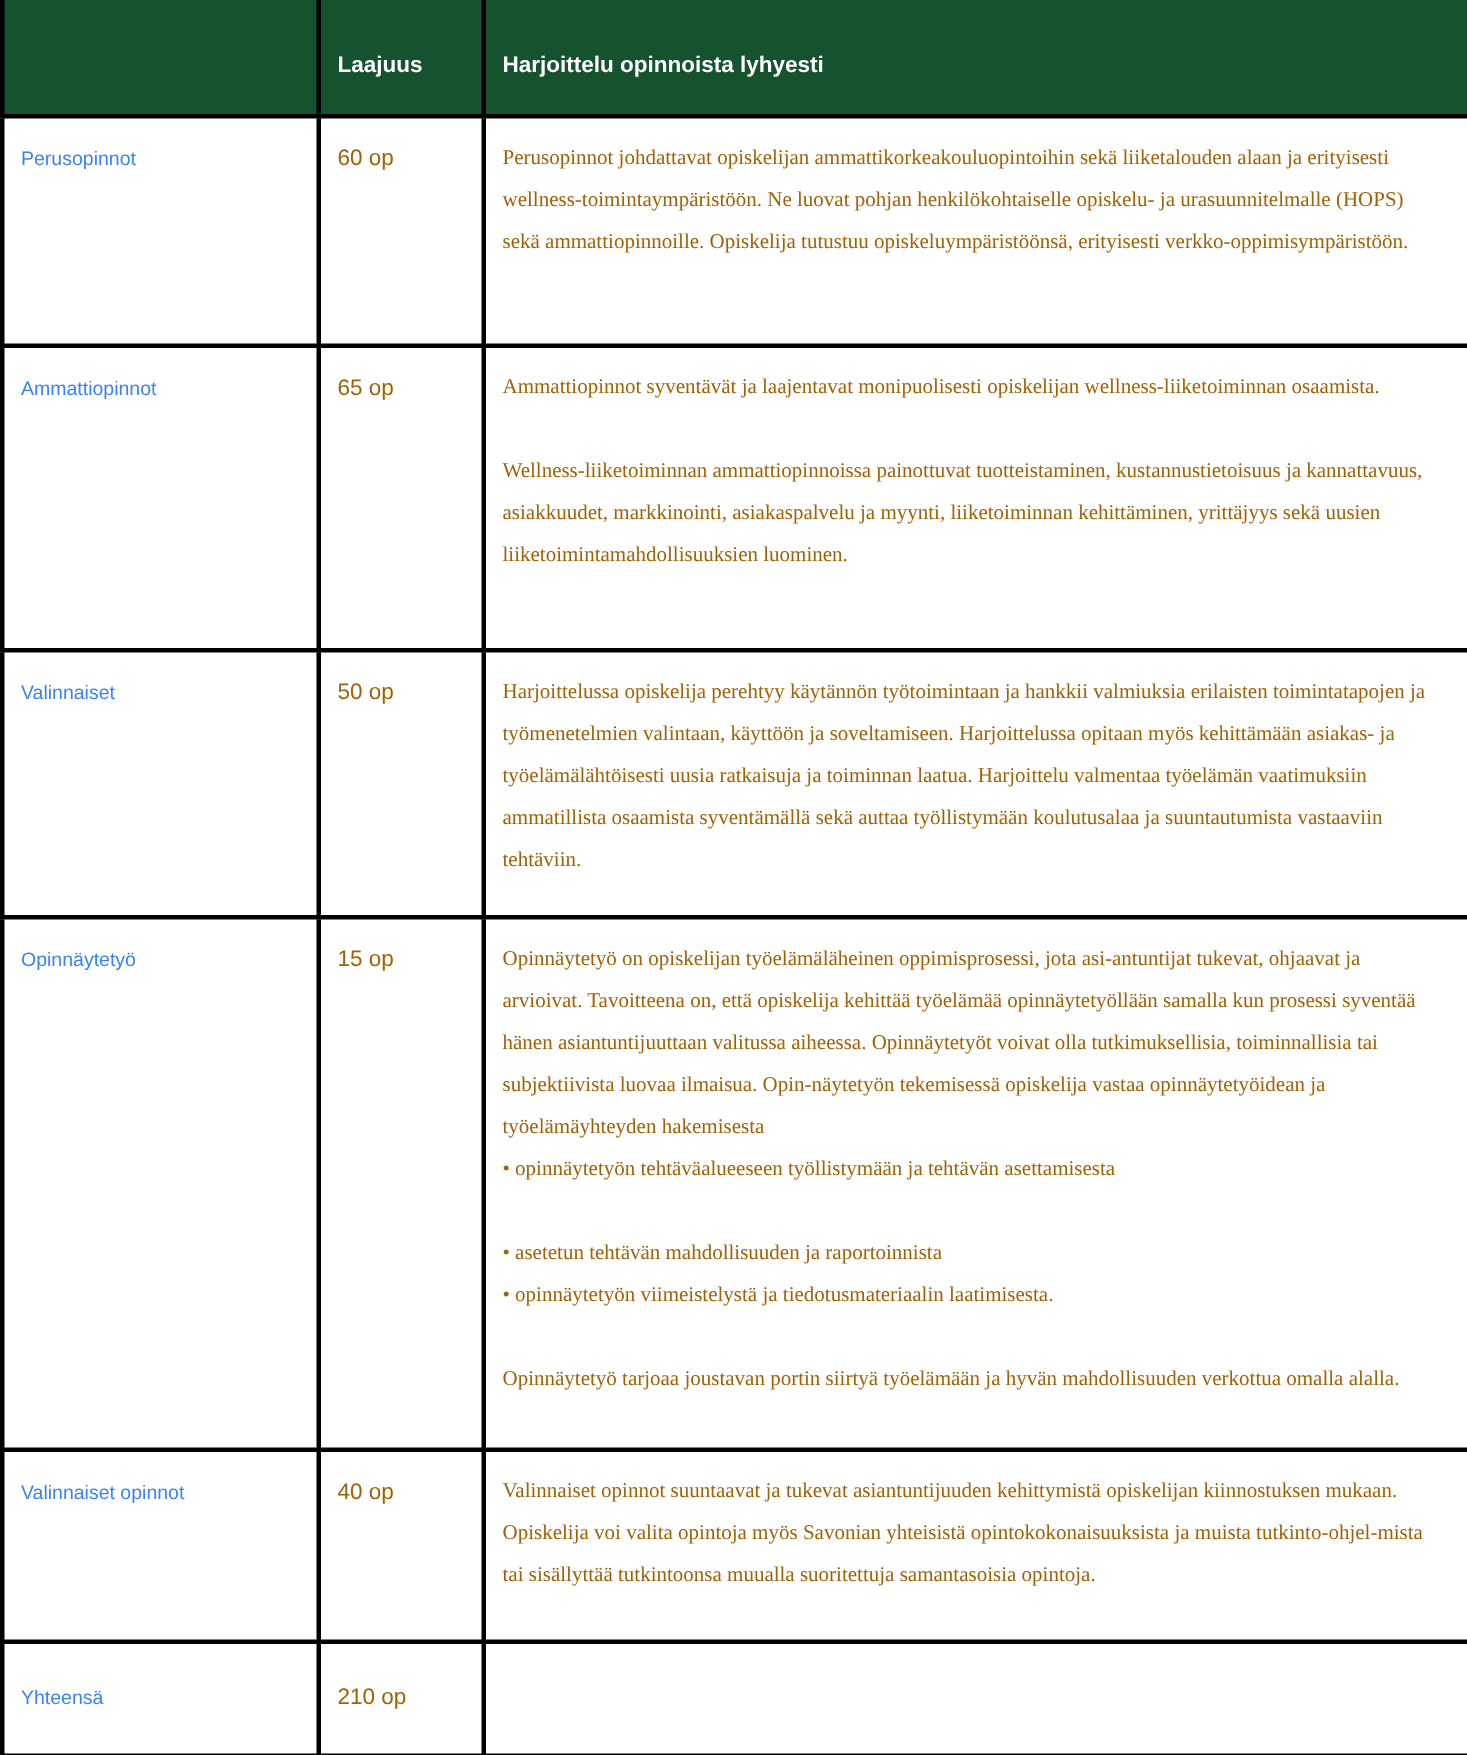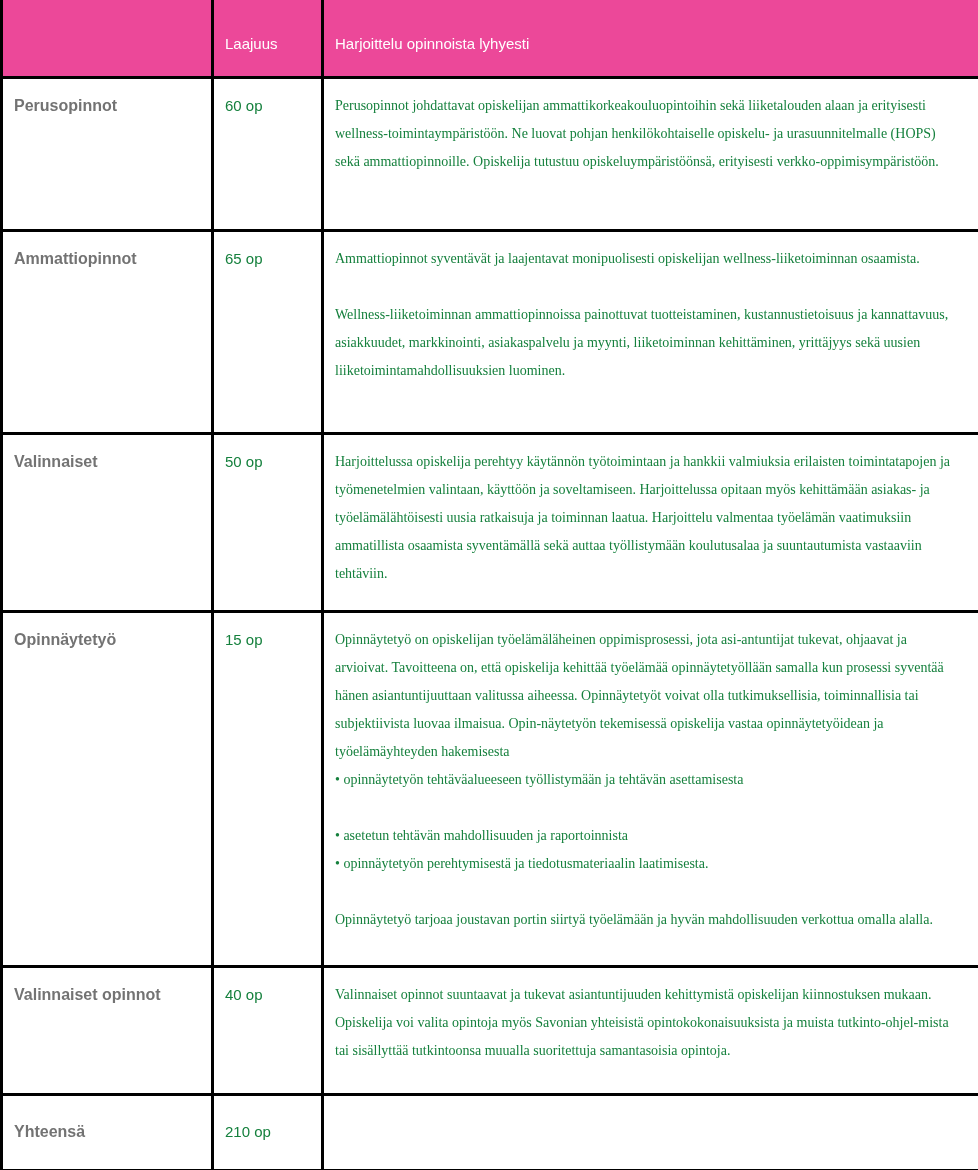--- a/index.html
+++ b/index.html
@@ -23,40 +23,40 @@
   col.c-extent { width: 110px; }
   col.c-desc   { width: 657px; }
 
   th, td {
     border: 3px solid #000000;
     box-sizing: border-box;
     text-align: left;
   }
   thead th {
     border-top: none;
-    background: #ec4899;
+    background: #14532d;
     color: #ffffff;
     font-size: 15px;
-    font-weight: normal;
+    font-weight: bold;
     vertical-align: middle;
     padding: 12px 14px 0 11px;
     height: 77px;
   }
   tbody td {
     background: #ffffff;
-    color: #15803d;
+    color: #a16207;
     vertical-align: top;
     padding: 13px 16px 10px 11px;
     font-size: 14px;
     line-height: 28px;
   }
   td.cell-label {
-    font-size: 16px;
-    font-weight: bold;
-    color: #737373;
+    font-size: 13px;
+    font-weight: normal;
+    color: #3b82f6;
   }
   td.cell-extent {
     font-size: 15px;
   }
   .cell-desc p {
     margin: 0;
     min-height: 28px;
     font-family: Liberation Serif, serif;
   }
   tr.r-0 { height: 153px; }
@@ -117,21 +117,21 @@
       </tr>
 
       <tr class="r-3">
         <td class="cell-label">Opinnäytetyö</td>
         <td class="cell-extent">15 op</td>
         <td class="cell-desc">
           <p>Opinnäytetyö on opiskelijan työelämäläheinen oppimisprosessi, jota asi-antuntijat tukevat, ohjaavat ja arvioivat. Tavoitteena on, että opiskelija kehittää työelämää opinnäytetyöllään samalla kun prosessi syventää hänen asiantuntijuuttaan valitussa aiheessa. Opinnäytetyöt voivat olla tutkimuksellisia, toiminnallisia tai subjektiivista luovaa ilmaisua. Opin-näytetyön tekemisessä opiskelija vastaa opinnäytetyöidean ja työelämäyhteyden hakemisesta</p>
           <p>• opinnäytetyön tehtäväalueeseen työllistymään ja tehtävän asettamisesta</p>
           <p></p>
           <p>• asetetun tehtävän mahdollisuuden ja raportoinnista</p>
-          <p>• opinnäytetyön perehtymisestä ja tiedotusmateriaalin laatimisesta.</p>
+          <p>• opinnäytetyön viimeistelystä ja tiedotusmateriaalin laatimisesta.</p>
           <p></p>
           <p>Opinnäytetyö tarjoaa joustavan portin siirtyä työelämään ja hyvän mahdollisuuden verkottua omalla alalla.</p>
         </td>
       </tr>
 
       <tr class="r-4">
         <td class="cell-label">Valinnaiset opinnot</td>
         <td class="cell-extent">40 op</td>
         <td class="cell-desc">
           <p>Valinnaiset opinnot suuntaavat ja tukevat asiantuntijuuden kehittymistä opiskelijan kiinnostuksen mukaan. Opiskelija voi valita opintoja myös Savonian yhteisistä opintokokonaisuuksista ja muista tutkinto-ohjel-mista tai sisällyttää tutkintoonsa muualla suoritettuja samantasoisia opintoja.</p>

